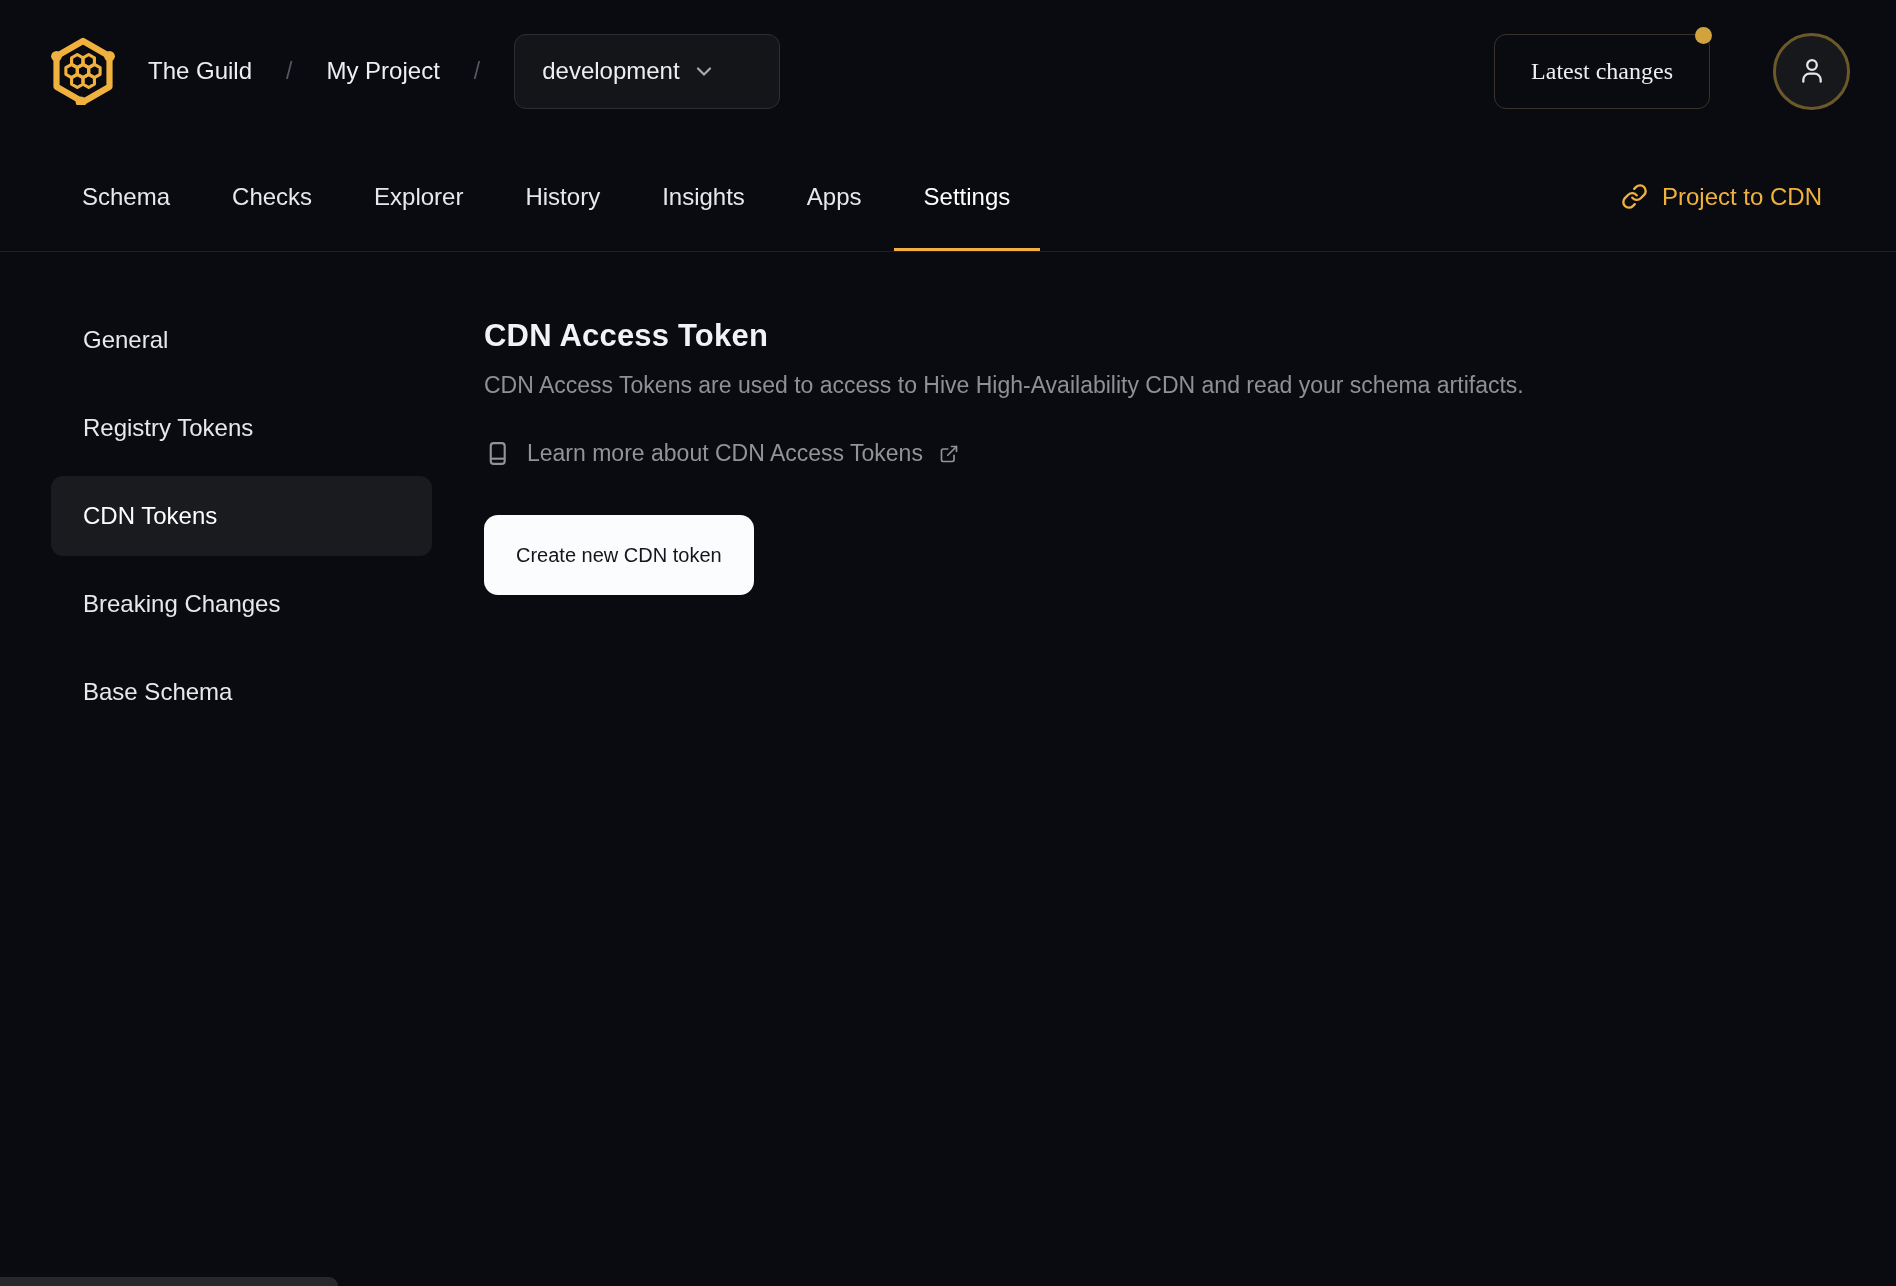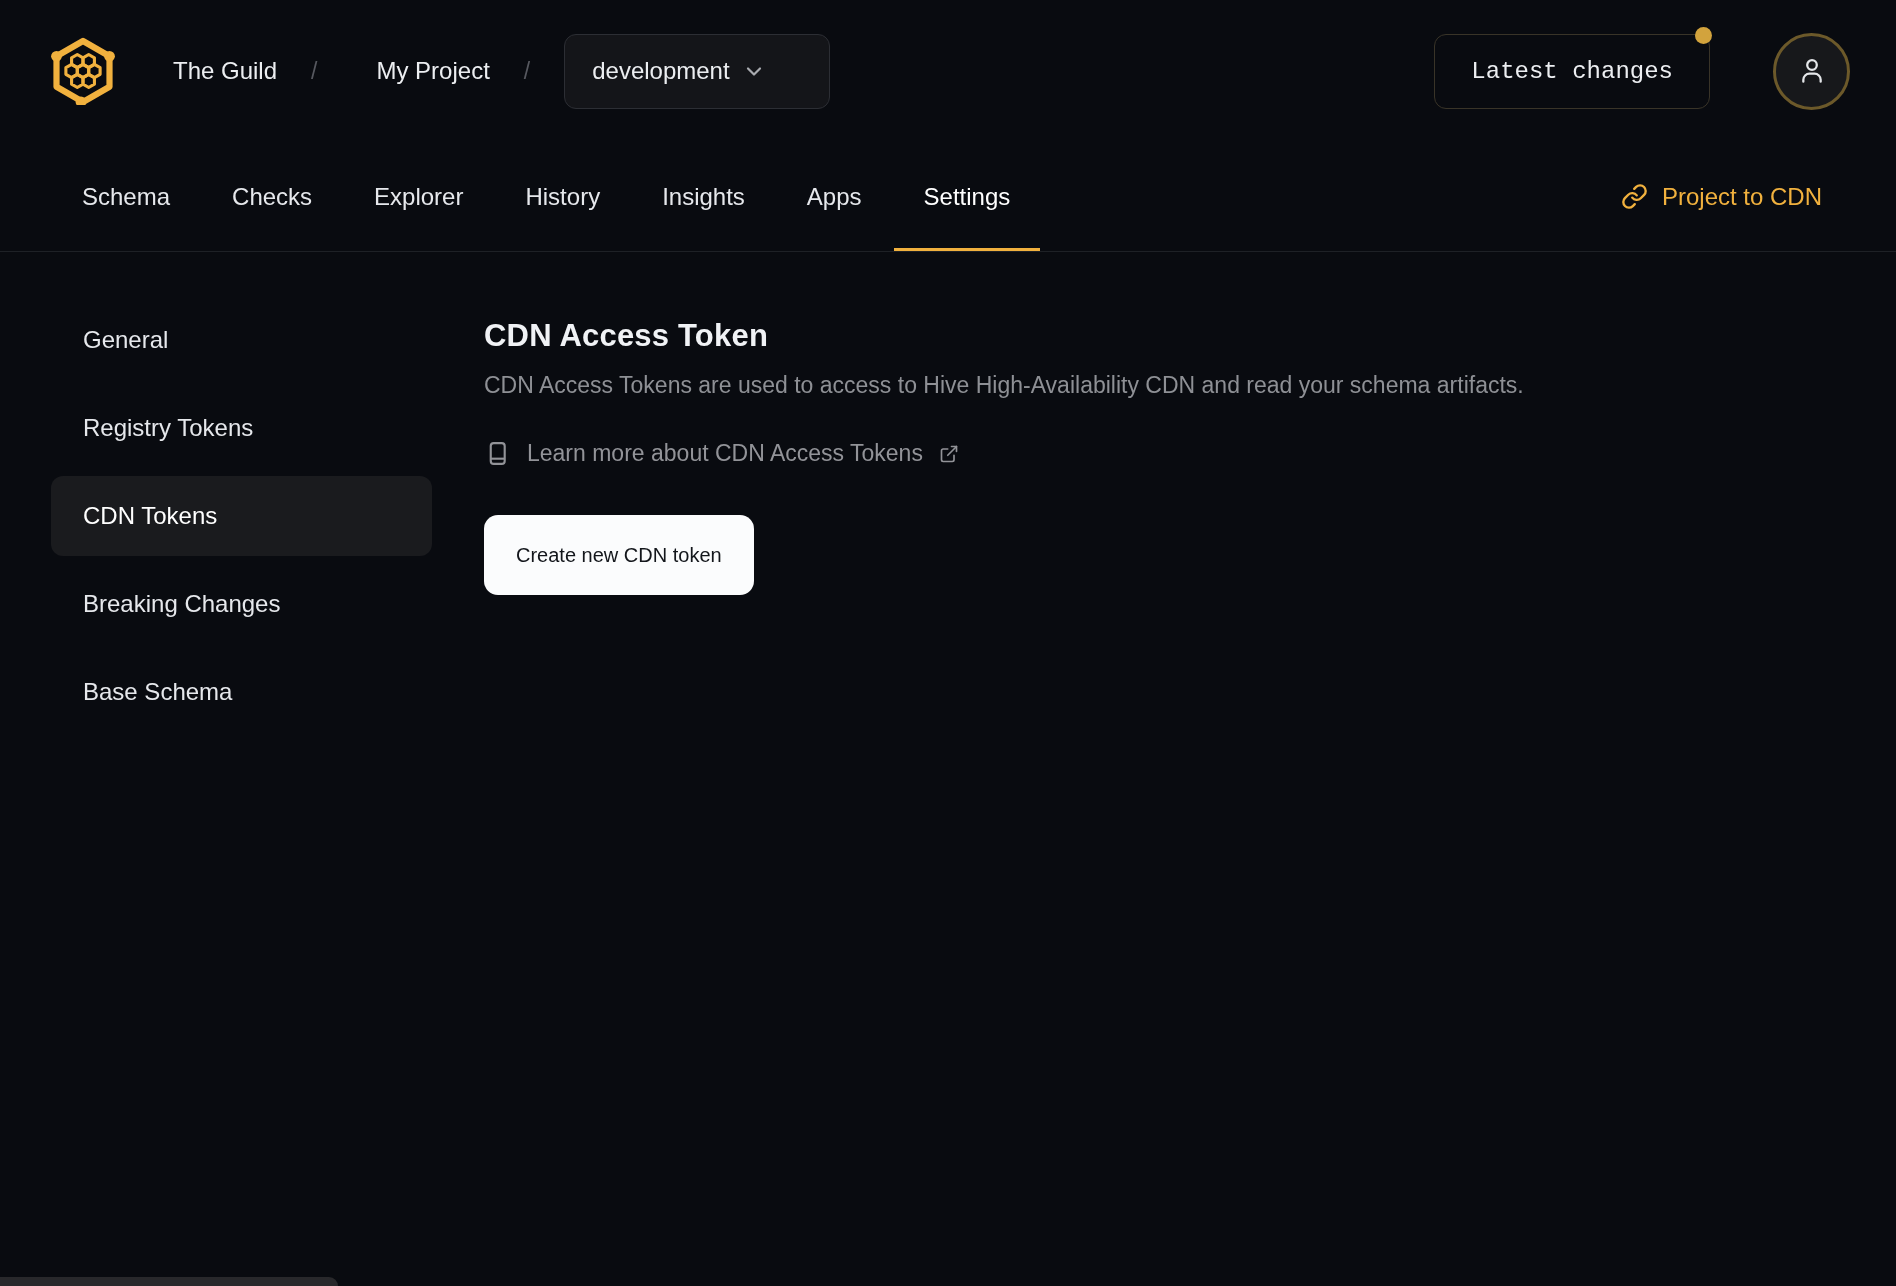--- a/index.html
+++ b/index.html
@@ -21,35 +21,35 @@
   .page{width:1896px;height:1286px;position:relative;display:flex;flex-direction:column;}
 
   
   .header{
     height:142px;flex:0 0 142px;
     display:flex;align-items:center;
     padding:0 46px;
   }
   .logo{width:74px;height:68px;flex:0 0 auto;display:flex;align-items:center;justify-content:center;cursor:pointer;}
   .breadcrumb{display:flex;align-items:center;gap:34px;margin-left:28px;font-size:24px;}
-  .crumb{color:var(--text);text-decoration:none;cursor:pointer;margin-left:25px;}
+  .crumb{color:var(--text);text-decoration:none;cursor:pointer;}
   .crumb-sep{color:#56585f;font-size:23px;}
   .target-select{
     margin-left:34px;height:75px;min-width:266px;
     display:flex;align-items:center;gap:12px;
     background:#141519;border:1px solid #2c2e34;border-radius:12px;
     padding:0 30px 0 27px;font-size:24px;color:var(--text);cursor:pointer;
     font-family:inherit;
   }
   .header-spacer{flex:1;}
   .latest-changes{
     position:relative;height:75px;
     background:transparent;border:1px solid #393428;border-radius:12px;
     padding:0 36px;font-size:24px;color:var(--text);cursor:pointer;
-    font-family:Liberation Mono, monospace;
+    font-family:Liberation Serif, serif;
   }
   .notif-dot{
     position:absolute;top:-8px;right:-3px;width:17px;height:17px;border-radius:50%;
     background:var(--accent-dim);
   }
   .avatar{
     margin-left:63px;width:77px;height:77px;border-radius:50%;
     background:#17181b;border:3px solid #6c592a;
     display:flex;align-items:center;justify-content:center;cursor:pointer;
   }

